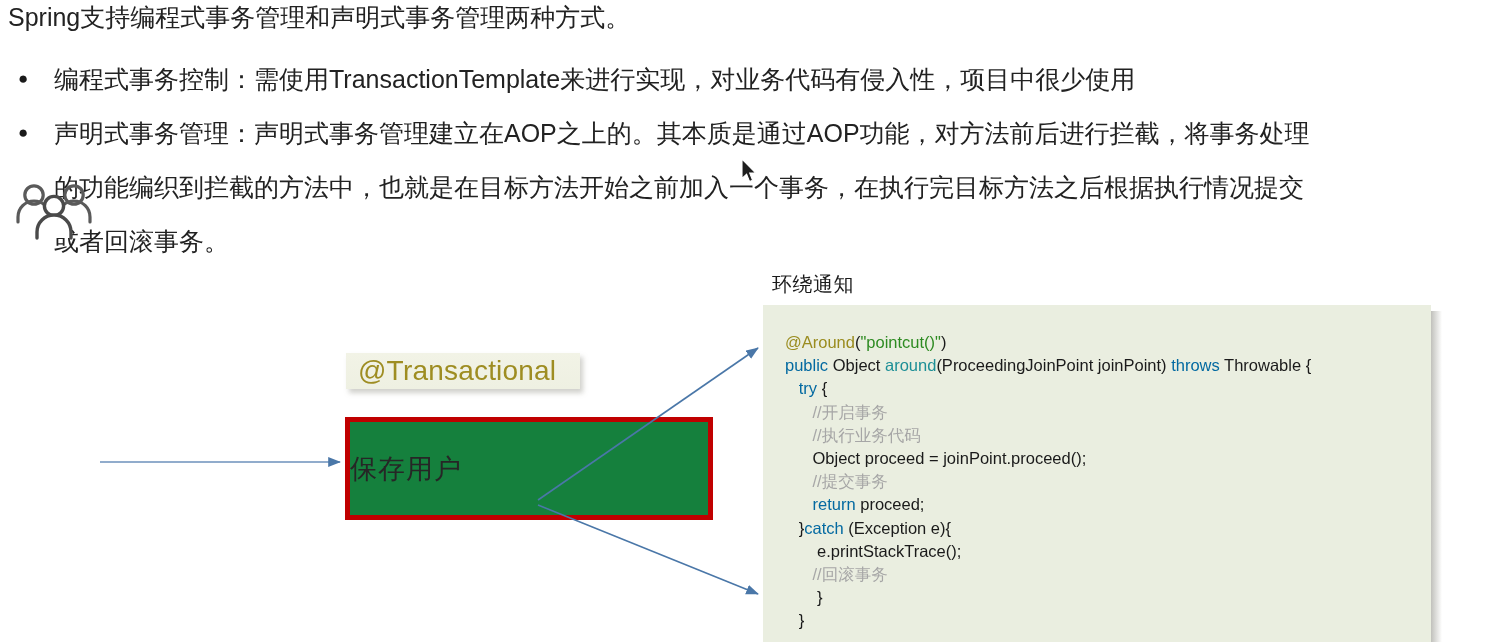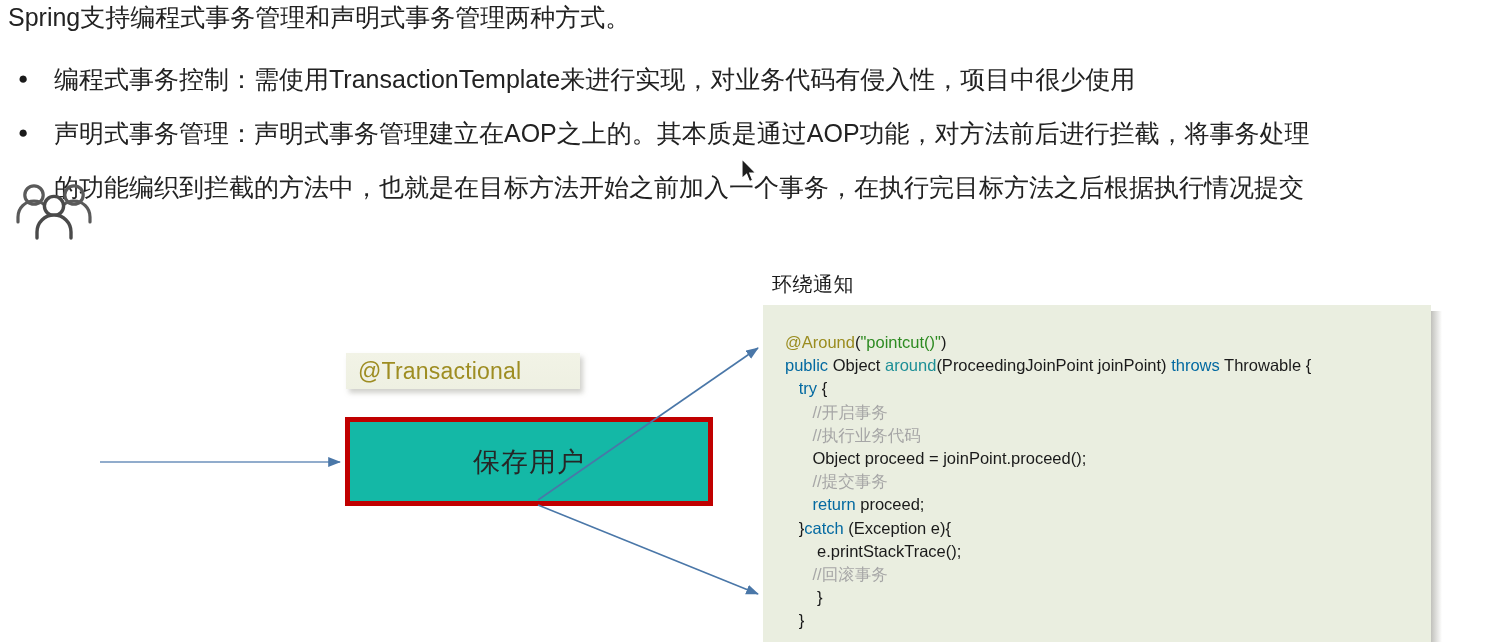--- a/index.html
+++ b/index.html
@@ -37,30 +37,30 @@
   .people-icon{position:absolute;left:12px;top:182px;width:84px;height:58px;}
 
   
   .tag-trans{
     position:absolute;left:346px;top:353px;width:234px;height:36px;
     background:linear-gradient(180deg,#f2f3e6 0%,#eef0e2 100%);
     box-shadow:3px 4px 5px rgba(120,120,110,.35);
     display:flex;align-items:center;
   }
   .tag-trans .tg{
-    font-size:23px;color:#9e8d22;padding-left:12px;letter-spacing:.2px;
+    font-size:28px;color:#9e8d22;padding-left:12px;letter-spacing:.2px;
   }
 
   
   .redbox{
-    position:absolute;left:345px;top:417px;width:368px;height:89px;
-    background:#14b8a6;
+    position:absolute;left:345px;top:417px;width:368px;height:103px;
+    background:#15803d;
     border:5px solid #C00000;
     box-sizing:border-box;
-    display:flex;align-items:center;justify-content:center;
+    display:flex;align-items:center;
   }
   .redbox .rtxt{font-size:27px;color:#262626;letter-spacing:1px;}
 
   
   .head-around{
     position:absolute;left:772px;top:271px;
     font-size:20px;color:#1b1b1b;letter-spacing:.5px;
   }
 
   
@@ -104,20 +104,21 @@
 
     <div class="bullet">
       <span class="dot">●</span>
       <span class="btxt">编程式事务控制：需使用TransactionTemplate来进行实现，对业务代码有侵入性，项目中很少使用</span>
     </div>
 
     <div class="bullet b2">
       <span class="dot">●</span>
       <span class="btxt">声明式事务管理：声明式事务管理建立在AOP之上的。其本质是通过AOP功能，对方法前后进行拦截，将事务处理</span>
       <span class="btxt">的功能编织到拦截的方法中，也就是在目标方法开始之前加入一个事务，在执行完目标方法之后根据执行情况提交</span>
+      <span class="btxt">或者回滚事务。</span>
     </div>
 
   </div>
 
   <div class="people-icon">
     <svg viewBox="0 0 84 58" width="84" height="58" aria-hidden="true">
       <g fill="none" stroke="#5a5a5a" stroke-width="3.2" stroke-linecap="round">
         <circle cx="22" cy="13" r="9.2"></circle>
         <path d="M6 40 v-5 a16 16 0 0 1 32 0 v5"></path>
         <circle cx="62" cy="13" r="9.2"></circle>

